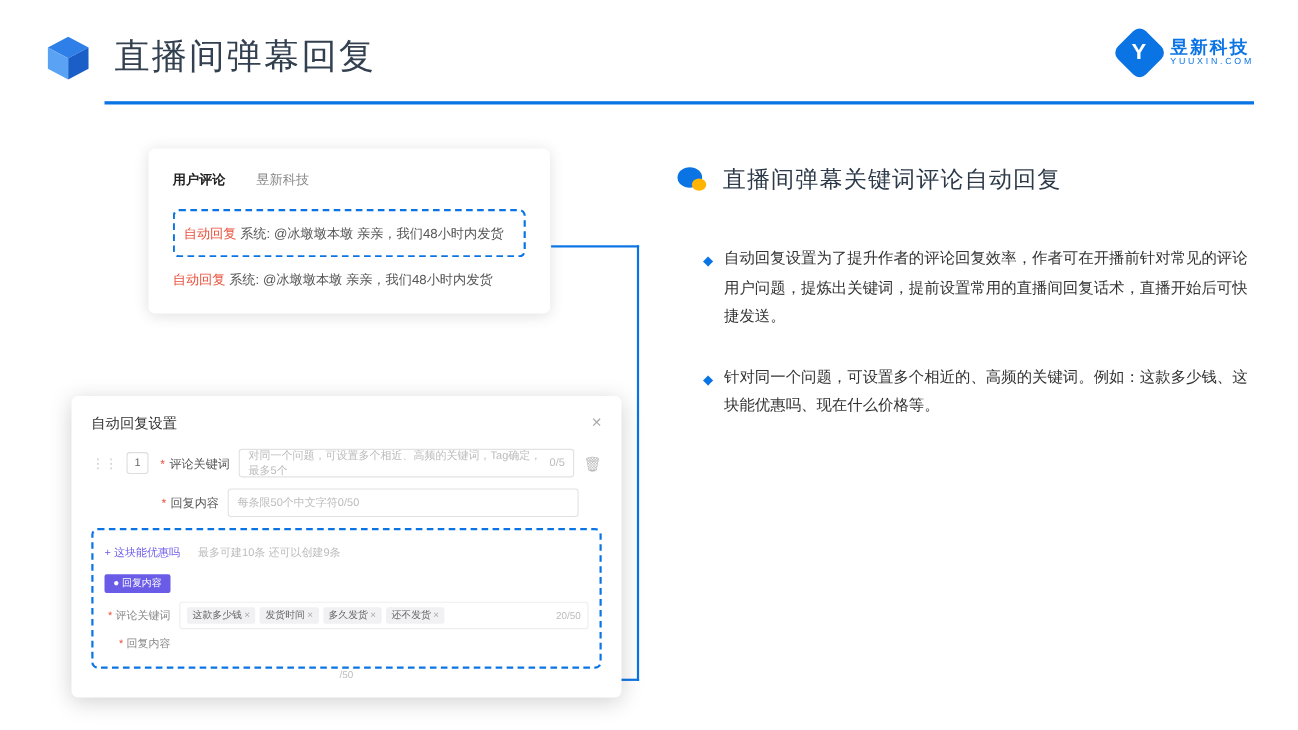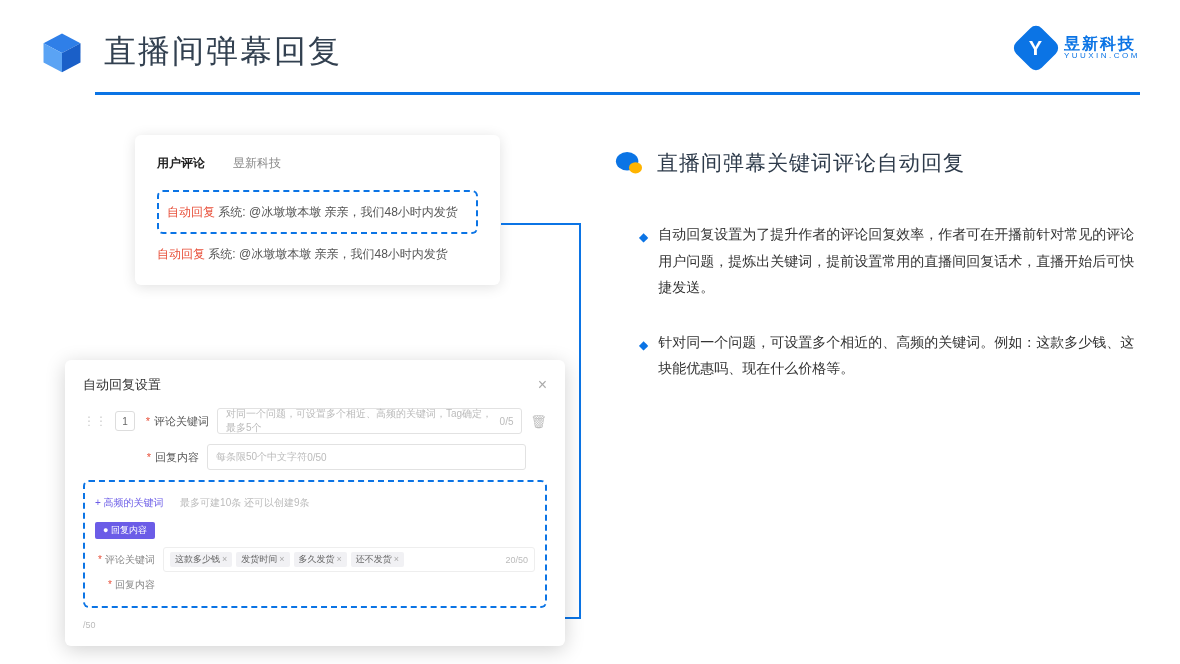--- a/index.html
+++ b/index.html
@@ -41,21 +41,21 @@
 .p2-hint{color:#bbb;font-size:10px;margin-left:12px}
 .p2-badge{display:inline-block;background:#6b5ce7;color:#fff;font-size:9px;padding:2px 8px;border-radius:2px;margin:8px 0 8px}
 .ex-row{display:flex;align-items:center;gap:8px;font-size:10px;margin-bottom:6px}
 .ex-label .req{color:#e8503a;margin-right:3px}
 .ex-label{width:60px;color:#888;text-align:right}
 .ex-input{flex:1;border:1px solid #eee;border-radius:3px;padding:4px 6px;display:flex;align-items:center;gap:4px;font-size:9px;color:#777;justify-content:space-between}
 .ex-tags{display:flex;gap:4px;flex-wrap:wrap}
 .ex-tag{background:#f1f1f4;border-radius:2px;padding:1px 5px;font-size:9px;color:#666}
 .ex-tag .x{color:#aaa;margin-left:2px}
 .ex-count{color:#bbb;font-size:9px}
-.p2-bottom{display:flex;justify-content:flex-start;font-size:9px;color:#bbb;margin-top:12px}
+.p2-bottom{display:flex;justify-content:center;font-size:9px;color:#bbb;margin-top:0}
 .connector{position:absolute;left:436px;top:88px;width:80px;height:396px;border-right:2px solid #0b74e5;border-top:none}
 .connector::before{content:"";position:absolute;left:0;top:0;width:80px;border-top:2px solid #0b74e5}
 .connector::after{content:"";position:absolute;left:-6px;bottom:0;width:86px;border-top:2px solid #0b74e5}
 .right{flex:1;padding-top:14px}
 .sec-head{display:flex;align-items:center;gap:14px;margin-bottom:44px}
 .bubble{position:relative;width:28px;height:24px}
 .sec-title{font-size:21px;color:#2d3a4a;letter-spacing:1px}
 .bullets{padding-left:24px}
 .bullet{display:flex;gap:10px;margin-bottom:28px;font-size:14px;color:#333;line-height:1.9}
 .bullet .dia{color:#0b74e5;font-size:12px;margin-top:5px}
@@ -119,21 +119,21 @@
         <span class="p2-label"><span class="req">*</span><span>回复内容</span></span>
         <div class="p2-input">
           <span>每条限50个中文字符</span>
           <span class="count">0/50</span>
         </div>
         <span style="width:13px"></span>
       </div>
 
       <div class="p2-dashed">
         <div style="margin-bottom:4px">
-          <span class="p2-addlink">+ 高频的关键词</span>
+          <span class="p2-addlink">+ 这块能优惠吗</span>
           <span class="p2-hint">最多可建10条 还可以创建9条</span>
         </div>
         <div class="p2-badge">● 回复内容</div>
         <div class="ex-row">
           <span class="ex-label"><span class="req">*</span><span>评论关键词</span></span>
           <div class="ex-input">
             <span class="ex-tags">
               <span class="ex-tag"><span>这款多少钱</span><span class="x">×</span></span>
               <span class="ex-tag"><span>发货时间</span><span class="x">×</span></span>
               <span class="ex-tag"><span>多久发货</span><span class="x">×</span></span>

